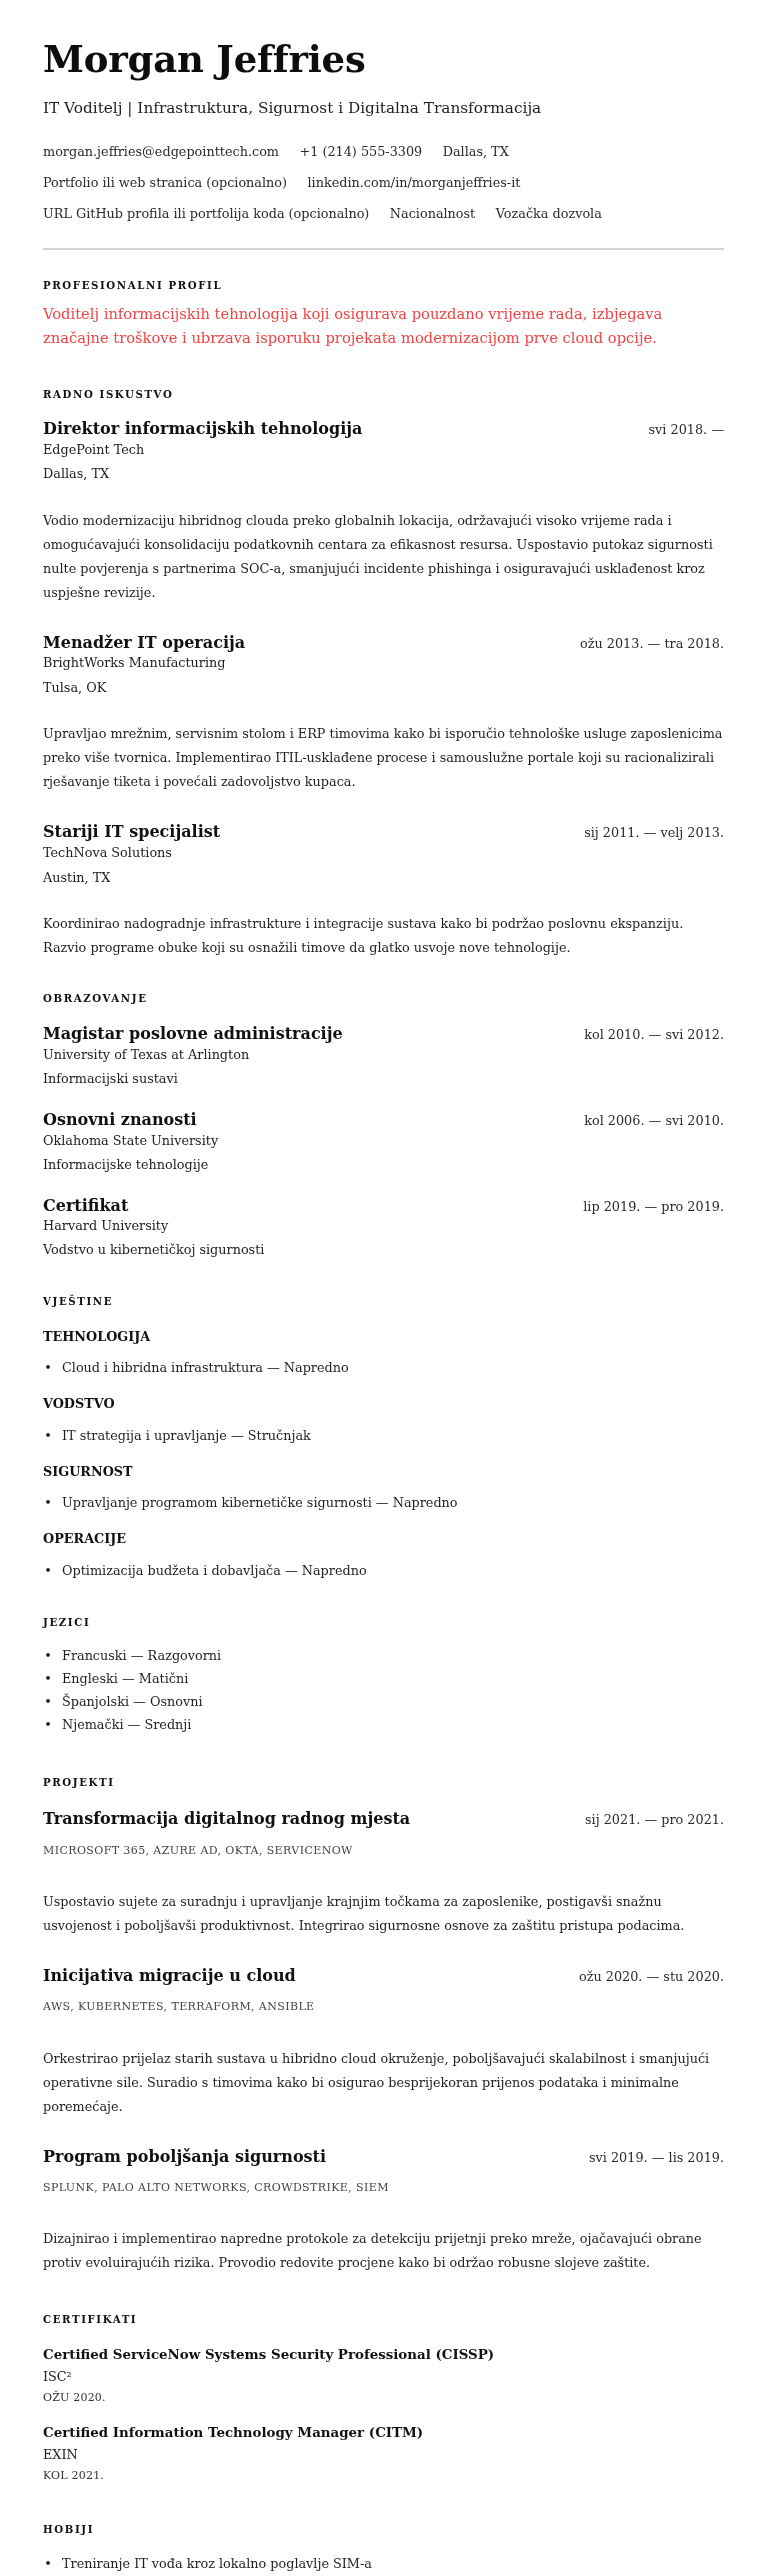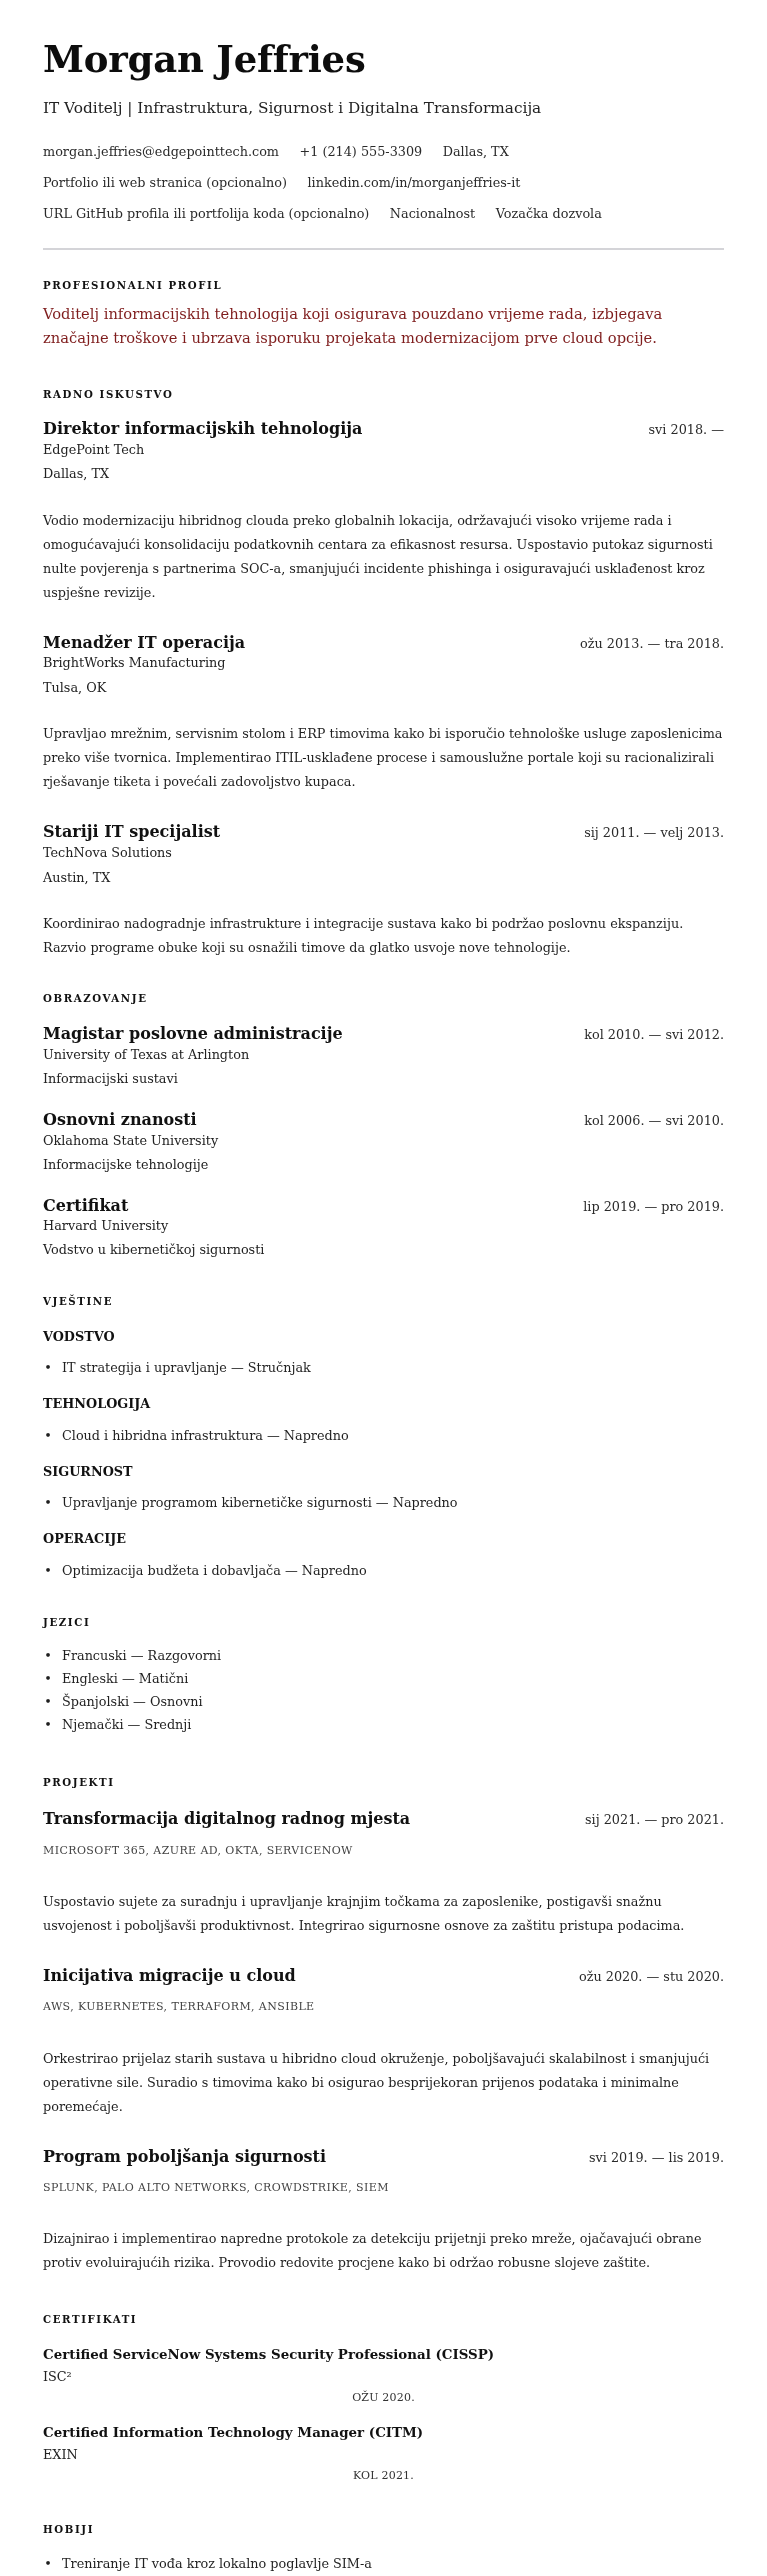--- a/index.html
+++ b/index.html
@@ -16,21 +16,21 @@
   .name { font-size: 37px; font-weight: bold; line-height: 46px; color: #0d0d0d; letter-spacing: -0.2px; }
   .headline { font-size: 15.3px; line-height: 22px; margin-top: 15px; color: #222; }
   .contact-row { font-size: 12.8px; line-height: 18px; color: #2a2a2a; display: flex; flex-wrap: wrap; gap: 0 20.5px; }
   .contact-row.first { margin-top: 24px; }
   .contact-row + .contact-row { margin-top: 12.8px; }
   .divider { height: 1.9px; background: #d4d4d8; margin-top: 25.6px; }
 
   
   .section-title { font-size: 10.2px; font-weight: bold; letter-spacing: 1.6px; text-transform: uppercase; color: #111; line-height: 12.8px; }
   .sec-profile { margin-top: 29px; }
-  .summary { font-size: 14.7px; line-height: 24px; margin-top: 10.2px; color: #7f1d1d; }
+  .summary { font-size: 14.7px; line-height: 24px; margin-top: 10.2px; color: #ef4444; }
 
   .sec-exp { margin-top: 38px; }
   .entry-head { display: flex; justify-content: space-between; align-items: baseline; }
   .entry-title { font-size: 16px; font-weight: bold; line-height: 20.5px; color: #111; }
   .entry-date { font-size: 12.8px; line-height: 18px; color: #2a2a2a; white-space: nowrap; }
   .entry-org { font-size: 12.8px; line-height: 18px; color: #222; margin-top: 1.3px; }
   .entry-loc { font-size: 12.8px; line-height: 18px; color: #222; margin-top: 6.4px; }
   .entry-desc { font-size: 12.8px; line-height: 24px; color: #1f1f1f; margin-top: 25.6px; }
   .job { margin-top: 19px; }
   .job:first-of-type { margin-top: 18px; }
@@ -58,21 +58,21 @@
   .proj { margin-top: 20.5px; }
   .proj + .proj { margin-top: 28px; }
   .proj-tech { font-size: 11px; line-height: 15.3px; color: #444; text-transform: uppercase; letter-spacing: 0.4px; margin-top: 12.8px; }
   .proj .entry-desc { margin-top: 32px; }
 
   .sec-cert { margin-top: 38px; }
   .cert { margin-top: 19px; }
   .cert + .cert { margin-top: 18px; }
   .cert-name { font-size: 13.4px; font-weight: bold; line-height: 18px; color: #111; }
   .cert-issuer { font-size: 12.8px; line-height: 18px; color: #222; margin-top: 5.1px; }
-  .cert-date { font-size: 11px; line-height: 15.3px; color: #333; text-transform: uppercase; margin-top: 3.8px; letter-spacing: 0.2px; text-align: center; }
+  .cert-date { font-size: 11px; line-height: 15.3px; color: #333; text-transform: uppercase; margin-top: 3.8px; letter-spacing: 0.2px; }
 
   .sec-hob { margin-top: 40px; }
   .hob-list { margin-top: 19px; }
   .hob-list li + li { margin-top: 5.1px; }
 </style>
 </head>
 <body>
 
 <div class="page">
 
@@ -164,29 +164,29 @@
       </div>
       <div class="entry-org">Harvard University</div>
       <div class="entry-loc">Vodstvo u kibernetičkoj sigurnosti</div>
     </div>
   </section>
 
   <section class="sec-skills">
     <h2 class="section-title">Vještine</h2>
 
     <div class="skill-group">
+      <div class="skill-cat" style="text-transform:uppercase">Tehnologija</div>
+      <ul class="bullets">
+          <li>Cloud i hibridna infrastruktura — Napredno</li>
+        </ul>
+    </div>
+    <div class="skill-group">
       <div class="skill-cat" style="text-transform:uppercase">Vodstvo</div>
       <ul class="bullets">
           <li>IT strategija i upravljanje — Stručnjak</li>
-        </ul>
-    </div>
-    <div class="skill-group">
-      <div class="skill-cat" style="text-transform:uppercase">Tehnologija</div>
-      <ul class="bullets">
-          <li>Cloud i hibridna infrastruktura — Napredno</li>
         </ul>
     </div>
     <div class="skill-group">
       <div class="skill-cat" style="text-transform:uppercase">Sigurnost</div>
       <ul class="bullets">
           <li>Upravljanje programom kibernetičke sigurnosti — Napredno</li>
         </ul>
     </div>
     <div class="skill-group">
       <div class="skill-cat" style="text-transform:uppercase">Operacije</div>

